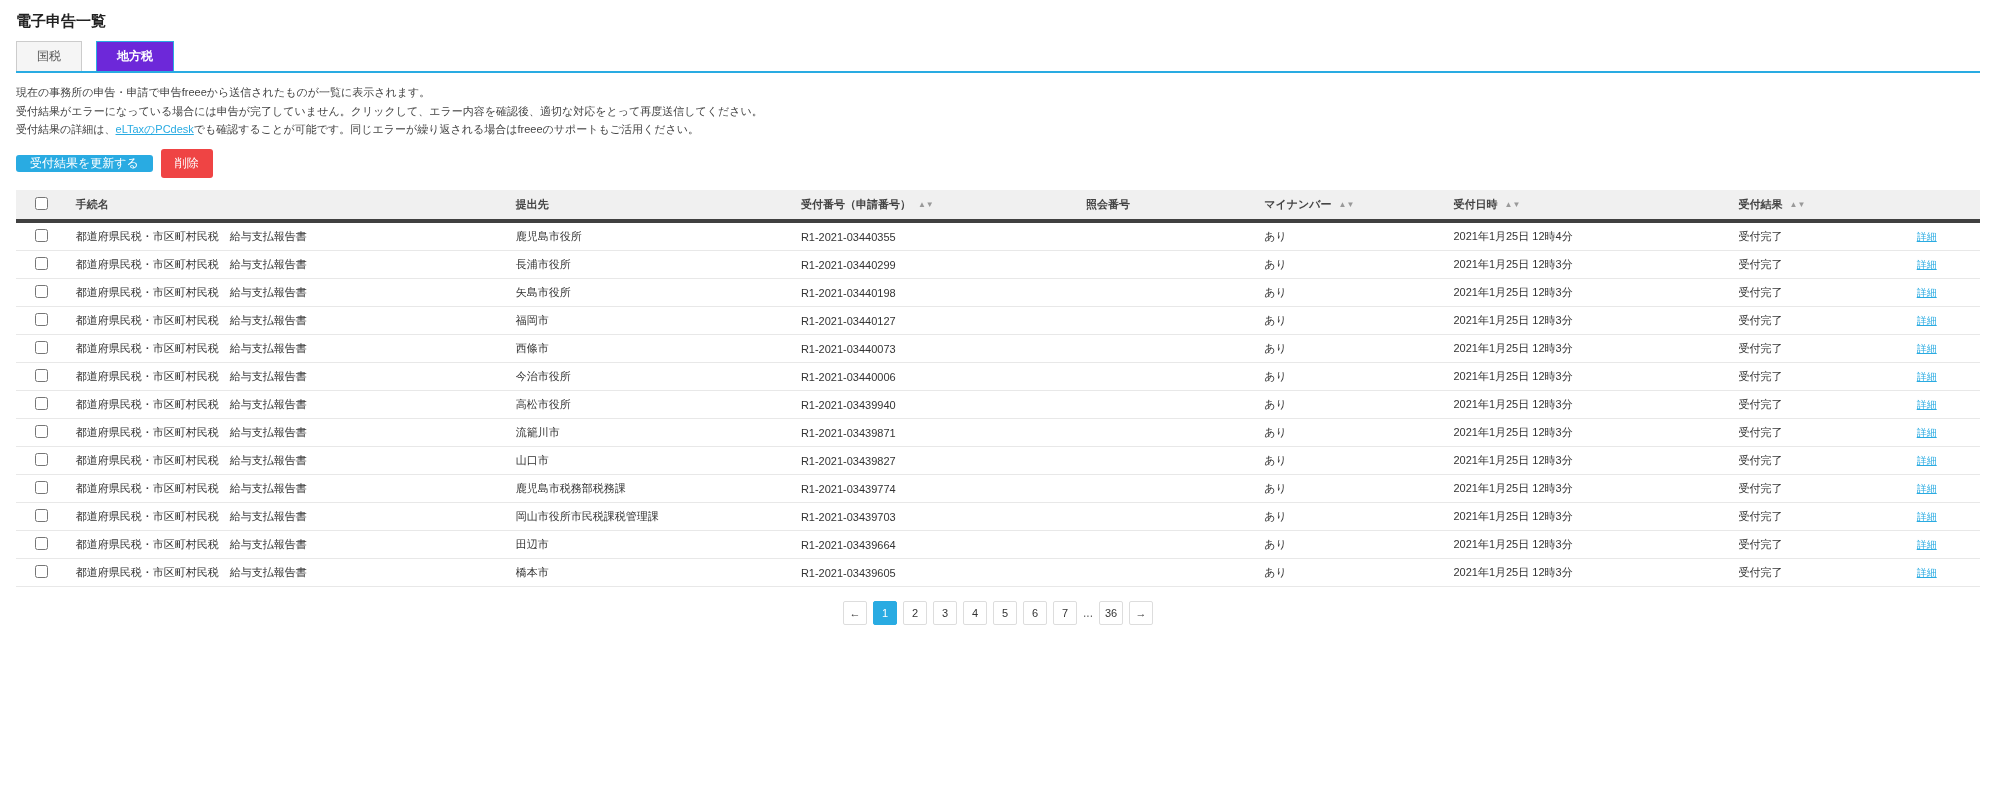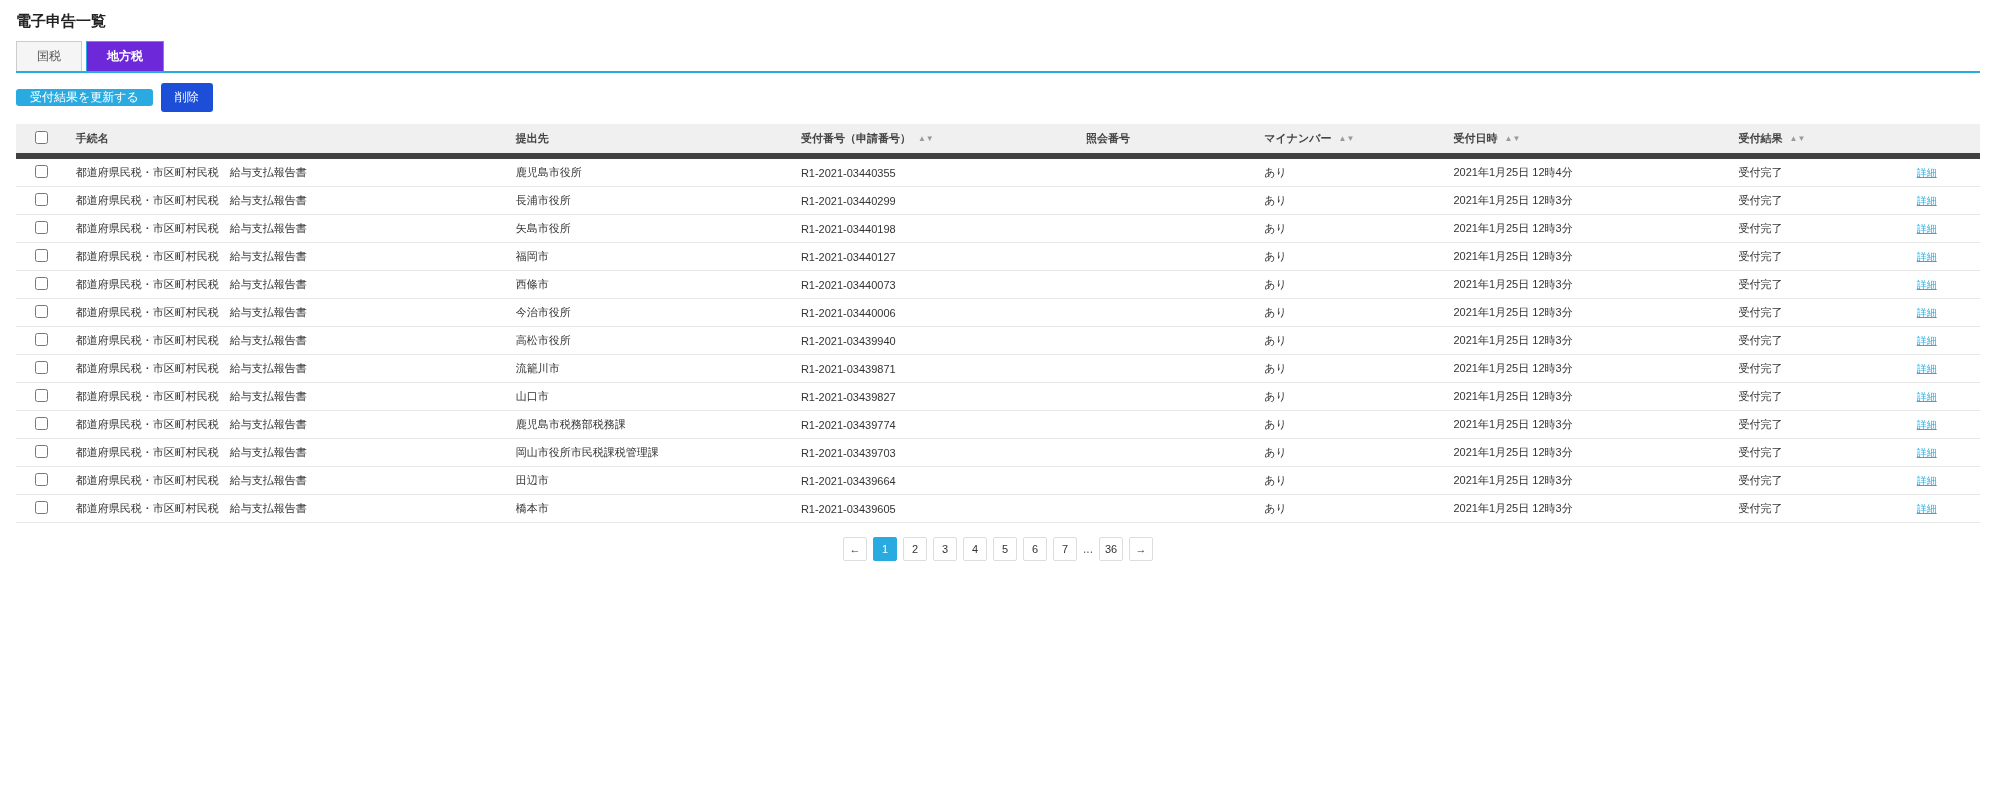--- a/index.html
+++ b/index.html
@@ -15,21 +15,21 @@
       padding: 12px 16px;
     }
     .page-title {
       font-size: 15px;
       font-weight: bold;
       margin-bottom: 10px;
       color: #222;
     }
     .tabs {
       display: flex;
-      gap: 4px;
+      gap: 14px;
       margin-bottom: 10px;
       border-bottom: 2px solid #29abe2;
     }
     .tab {
       padding: 6px 20px;
       cursor: pointer;
       font-size: 12px;
       border: 1px solid #ccc;
       background: #f5f5f5;
       color: #555;
@@ -60,40 +60,40 @@
     .btn-update {
       background: #29abe2;
       color: #fff;
       border: none;
       padding: 0 14px;
       font-size: 12px;
       cursor: pointer;
       border-radius: 3px;
     }
     .btn-delete {
-      background: #1d4ed8;
+      background: #ef4444;
       color: #fff;
       border: none;
       padding: 6px 14px;
       font-size: 12px;
       cursor: pointer;
       border-radius: 3px;
     }
     .table-wrapper {
       width: 100%;
       overflow-x: auto;
     }
     table {
       width: 100%;
       border-collapse: collapse;
       font-size: 11px;
     }
     thead tr {
       background: #f0f0f0;
-      border-bottom: 6px solid #404040;
+      border-bottom: 4px solid #404040;
     }
     thead th {
       padding: 7px 8px;
       text-align: left;
       font-weight: bold;
       color: #444;
       white-space: nowrap;
       border-bottom: 1px solid #ccc;
     }
     thead th .sort-icons {
@@ -170,20 +170,27 @@
 
 <div class="page-container">
 
   <h1 class="page-title">電子申告一覧</h1>
 
   <div class="tabs">
     <div class="tab">国税</div>
     <div class="tab active">地方税</div>
   </div>
 
+  <div class="info-section">
+    <div>現在の事務所の申告・申請で申告freeeから送信されたものが一覧に表示されます。</div>
+    <div>受付結果がエラーになっている場合には申告が完了していません。クリックして、エラー内容を確認後、適切な対応をとって再度送信してください。</div>
+    <div>
+      <span>受付結果の詳細は、</span><a>eLTaxのPCdesk</a><span>でも確認することが可能です。同じエラーが繰り返される場合はfreeeのサポートもご活用ください。</span>
+    </div>
+  </div>
 
   <div class="actions">
     <button class="btn-update">受付結果を更新する</button>
     <button class="btn-delete">削除</button>
   </div>
 
   <div class="table-wrapper">
     <table>
       <thead>
         <tr>

